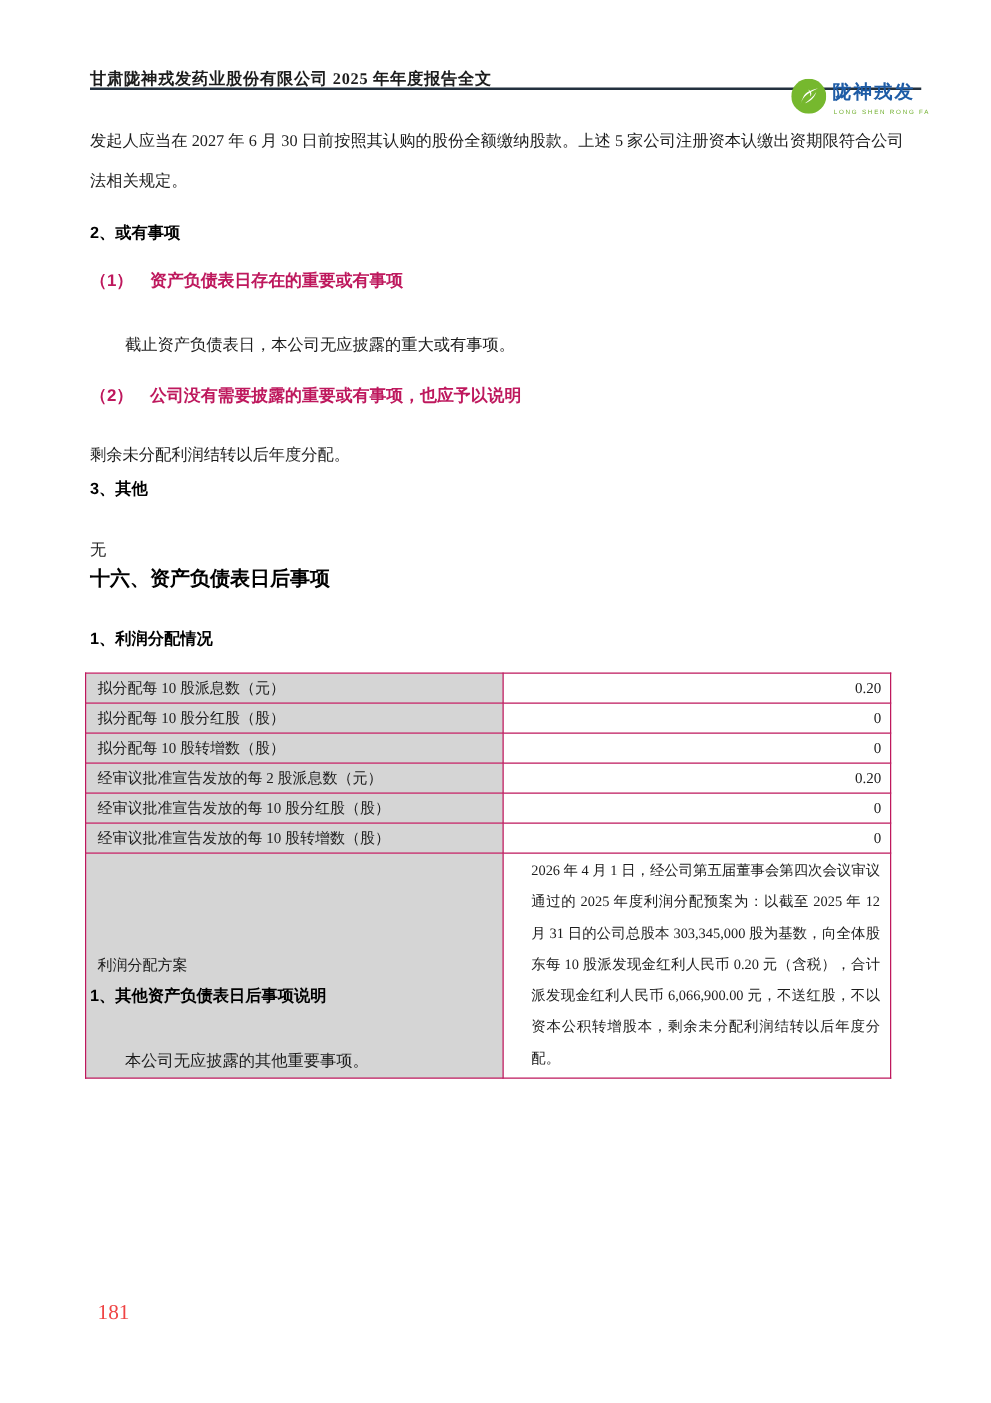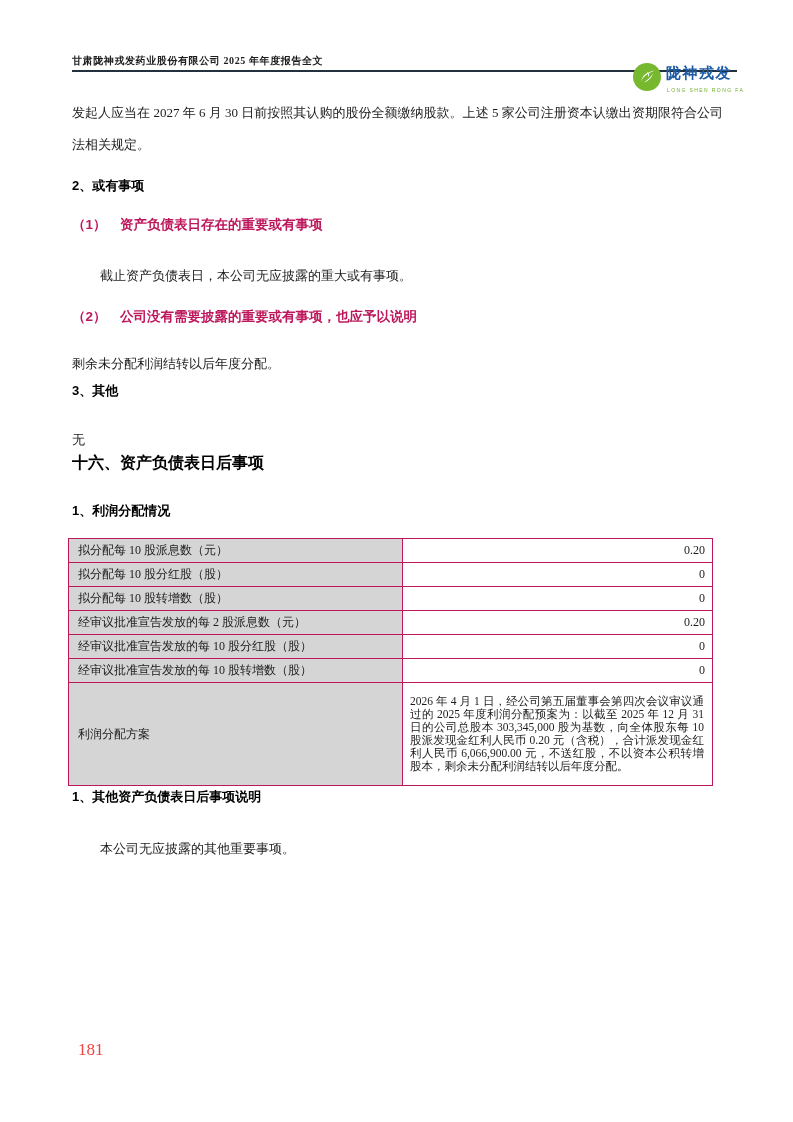--- a/index.html
+++ b/index.html
@@ -9,21 +9,21 @@
     background:#ffffff;
     font-family:"Liberation Serif","DejaVu Serif",serif;
     color:#1c1c1c;
     overflow:hidden;
   }
   .abs{position:absolute;}
 
   
   .hdr-title{
     left:72px;top:54px;
-    font-size:10px;font-weight:bold;letter-spacing:0.6px;
+    font-size:13px;font-weight:bold;letter-spacing:0.6px;
     white-space:nowrap;
     text-align:center;
   }
   .hdr-rule{
     left:72px;top:70px;width:665px;height:2px;background:#23313f;
   }
   .logo{left:633px;top:46px;width:104px;height:34px;margin-top:16px;}
   .logo-circle{position:absolute;left:0;top:1px;width:28px;height:28px;}
   .logo-name{
     position:absolute;left:33px;top:2px;
@@ -77,22 +77,22 @@
   }
   .cell-plan-label{
     background:#d5d5d5;
     height:100px;
     padding:1px 4px 1px 9px;
     vertical-align:middle;
   }
   .cell-plan-text{
     background:#ffffff;
     font-size:11.5px;
-    line-height:13px;
-    padding:2px 8px 2px 7px;
+    line-height:25px;
+    padding:2px 8px 2px 22px;
     text-align:justify;
     vertical-align:middle;
   }
 
   .page-number{
     left:78px;top:1040px;font-size:17px;color:#ef4444;
   }
 </style>
 </head>
 <body>

